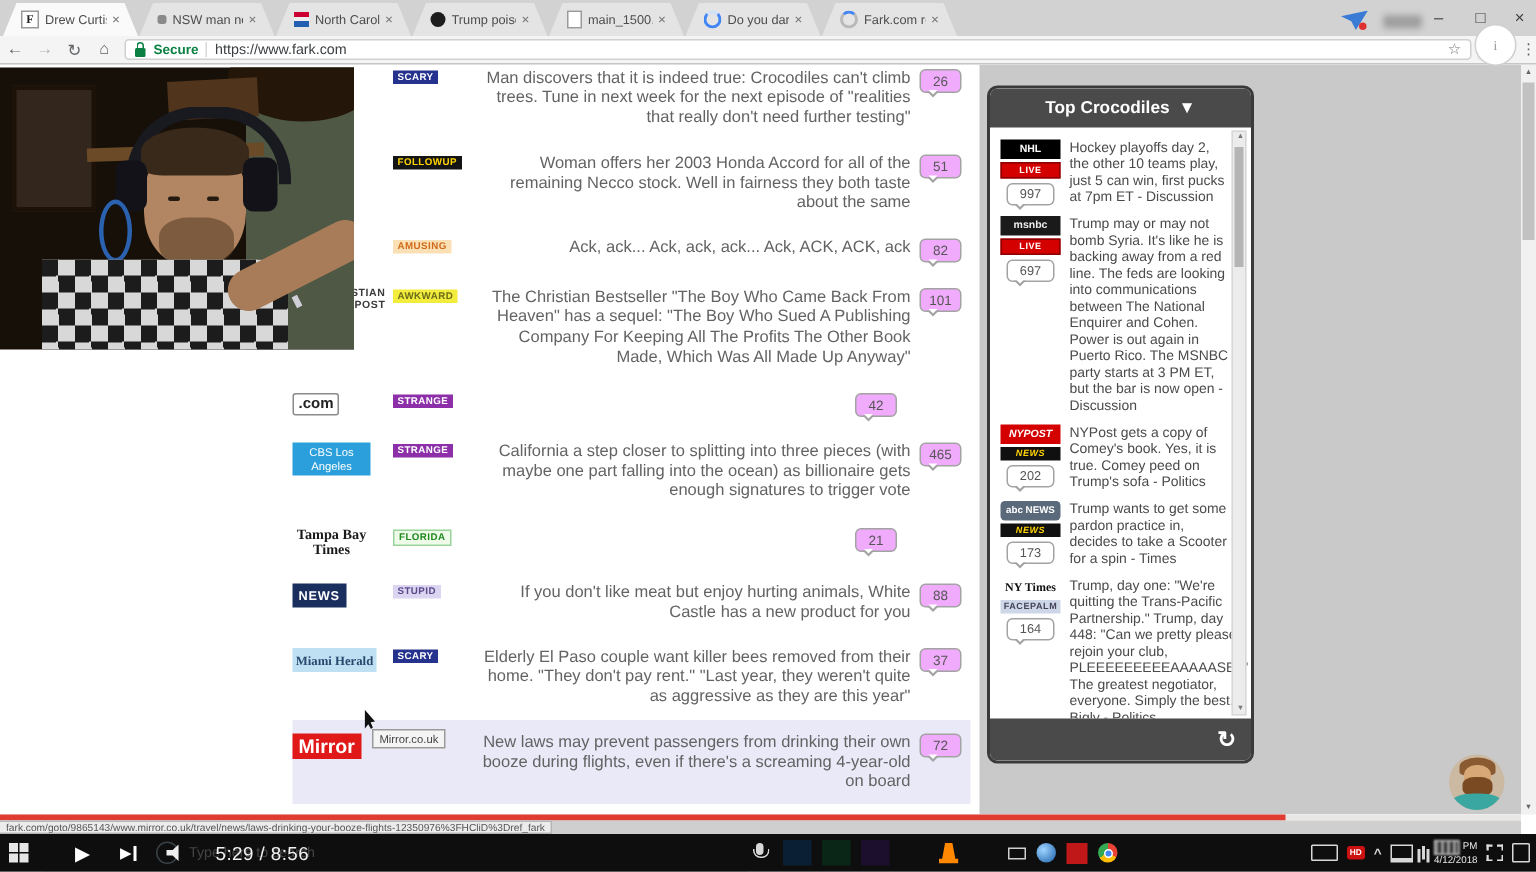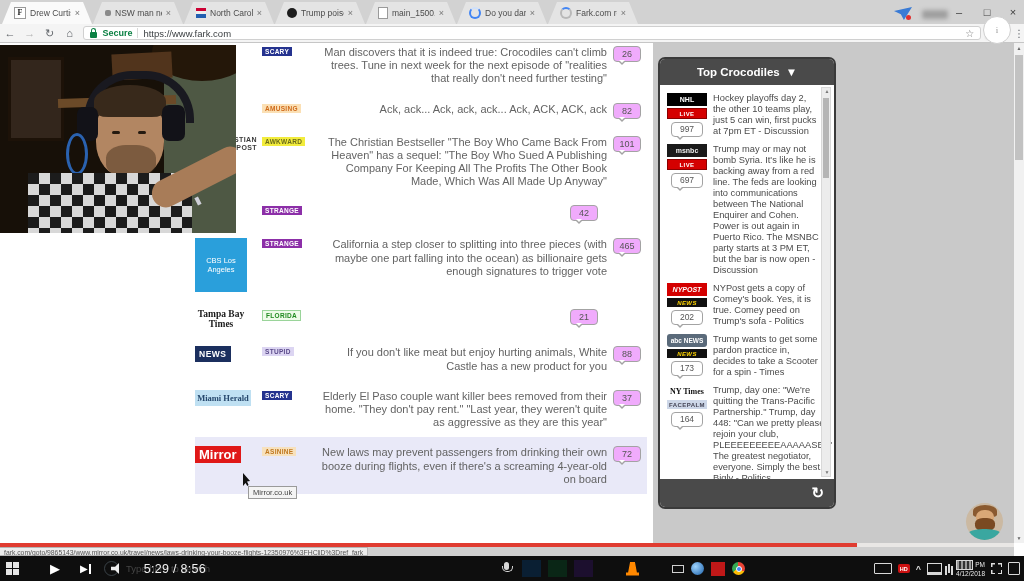--- a/index.html
+++ b/index.html
@@ -71,21 +71,21 @@
   .tag-amusing{background:#fbe0b5;color:#cf6a1a;}
   .tag-awkward{background:#f2ec3c;color:#6b6b1a;}
   .tag-strange{background:#8c2fa8;color:#fff;}
   .tag-florida{background:#eefbe9;color:#1f8a1f;border:1px solid #9ad49a;}
   .tag-stupid{background:#dcd5f2;color:#5a4a8a;}
   .tag-asinine{background:#f7e1bd;color:#c07820;}
   .src-online{color:#9a9a9a;font-size:10px;}
   .src-com-plain{color:#161616;font-weight:bold;font-size:12px;}
   .src-christianpost{color:#3a3a3a;font-size:7px;font-weight:bold;line-height:8px;text-align:right;letter-spacing:.4px;}
   .src-com-box{border:1px solid #8a8a8a;padding:1px 3px;font-weight:bold;font-size:10px;color:#222;border-radius:2px;}
-  .src-cbsla{background:#2a9fdb;color:#fff;font-size:7.5px;line-height:9px;text-align:center;padding:18px 3px;width:46px;}
+  .src-cbsla{background:#2a9fdb;color:#fff;font-size:7.5px;line-height:9px;text-align:center;padding:2px 3px;width:46px;}
   .src-tampa{font-family:"Liberation Serif",serif;font-weight:bold;font-size:9.5px;line-height:10px;
     text-align:center;color:#1a1a1a;width:52px;}
   .src-cbsnews{background:#1b2f5e;color:#fff;font-size:8.5px;font-weight:bold;padding:3px 4px;letter-spacing:.5px;}
   .src-miami{background:#bfe0f2;color:#27496e;font-family:"Liberation Serif",serif;font-size:8.5px;
     font-weight:bold;padding:3px 2px;text-align:center;width:52px;}
   .src-mirror{background:#e01818;color:#fff;font-weight:bold;font-size:13px;padding:1px 4px;}
 
   .cursor{position:absolute;left:243px;top:430px;width:9px;height:13px;background:#111;
     clip-path:polygon(0 0,0 100%,28% 76%,48% 100%,62% 92%,45% 66%,78% 62%);z-index:6;}
   .hover-tip{position:absolute;left:248px;top:443px;background:#f4f4f4;border:1px solid #9a9a9a;
@@ -289,20 +289,26 @@
   <div class="pagebg">
     <div class="pagebg-right"></div>
     <div class="stories" id="stories-mount">
         <div class="story">
     <span class="src src-online">Online</span>
     <span class="tag tag-scary">SCARY</span>
     <span class="headline">Man discovers that it is indeed true: Crocodiles can't climb trees. Tune in next week for the next episode of "realities that really don't need further testing"</span>
     <span class="cbub">26</span>
   </div>
         <div class="story">
+    <span class="src src-com-plain">.com</span>
+    <span class="tag tag-followup">FOLLOWUP</span>
+    <span class="headline">Woman offers her 2003 Honda Accord for all of the remaining Necco stock. Well in fairness they both taste about the same</span>
+    <span class="cbub">51</span>
+  </div>
+        <div class="story">
     <span class="src src-online">Online</span>
     <span class="tag tag-amusing">AMUSING</span>
     <span class="headline">Ack, ack... Ack, ack, ack... Ack, ACK, ACK, ack</span>
     <span class="cbub">82</span>
   </div>
         <div class="story">
     <span class="src src-christianpost">CHRISTIAN POST</span>
     <span class="tag tag-awkward">AWKWARD</span>
     <span class="headline">The Christian Bestseller "The Boy Who Came Back From Heaven" has a sequel: "The Boy Who Sued A Publishing Company For Keeping All The Profits The Other Book Made, Which Was All Made Up Anyway"</span>
     <span class="cbub">101</span>

